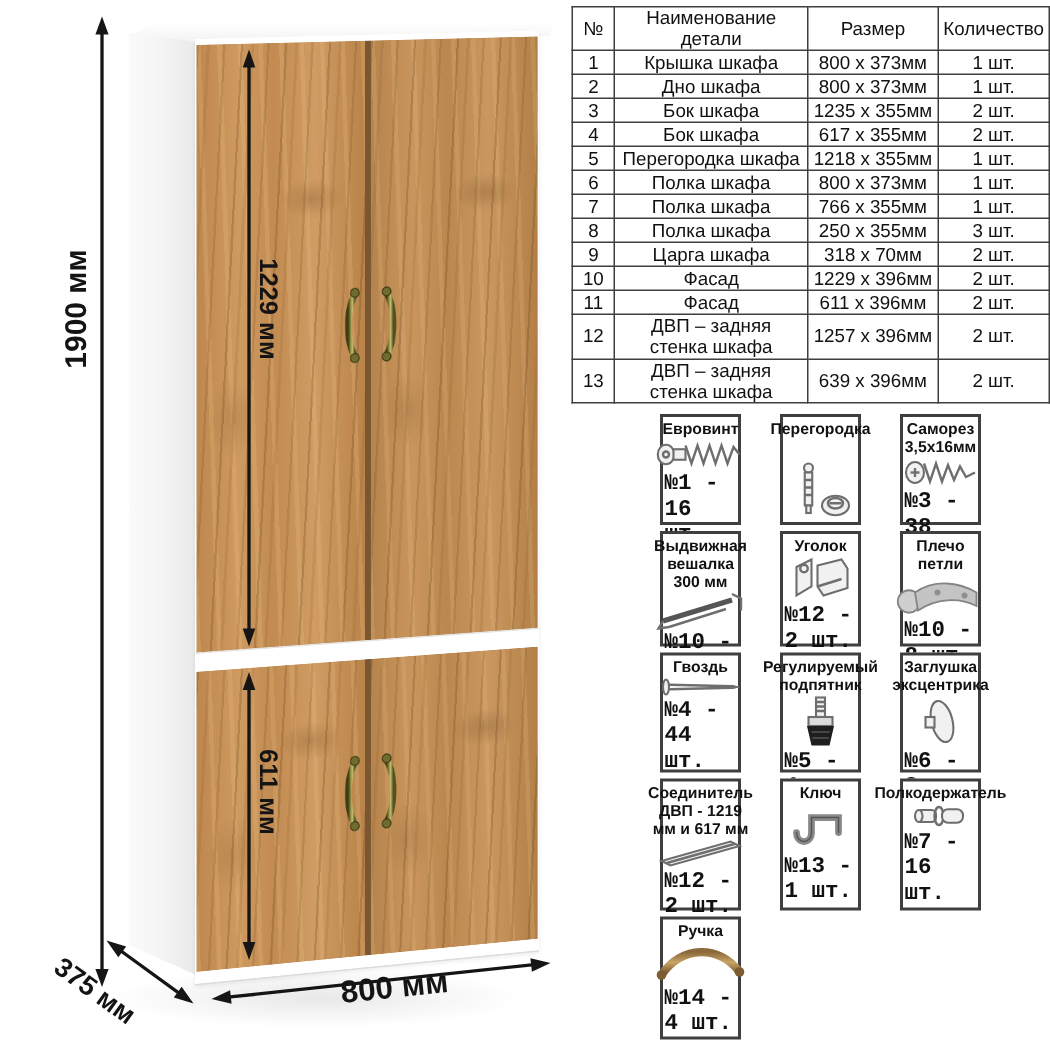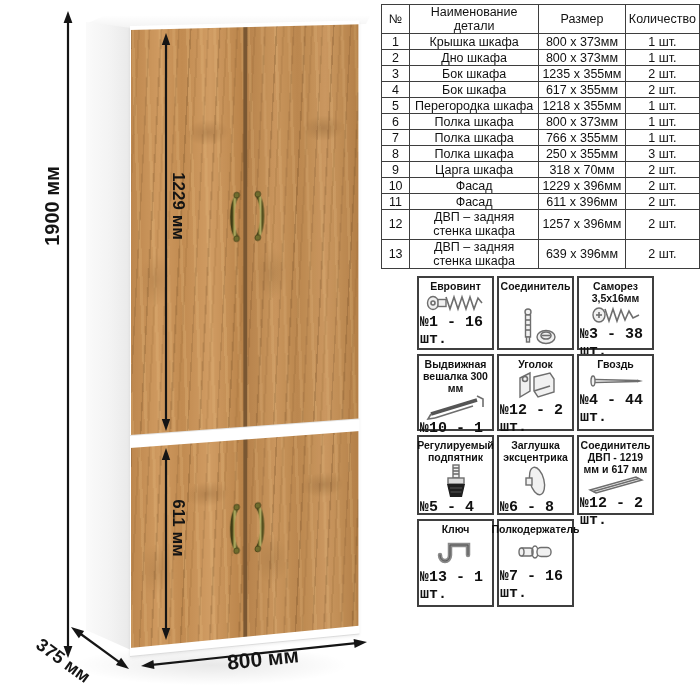--- a/index.html
+++ b/index.html
@@ -60,21 +60,21 @@
   .c-name{width:126px;text-align:center;padding-left:4px;}
   .c-size{width:84px;text-align:center;}
   .c-qty{width:64px;text-align:center;}
 
   
   .hw-grid{position:absolute;left:417px;top:276px;display:grid;
     grid-template-columns:77px 77px 77px;grid-template-rows:74px 77px 80px 88px 82px;
     gap:4px 3px;}
   .hw-cell{border:2px solid #3f3f3f;background:#fff;box-sizing:border-box;
     display:flex;flex-direction:column;align-items:center;justify-content:space-between;
-    padding:2px 1px;}
+    padding:2px 1px;margin-left:23px;}
   .hw-title{font-weight:bold;font-size:10.5px;line-height:1.15;text-align:center;}
   .hw-qty{font-weight:bold;font-size:15px;padding-bottom:1px;font-family:Liberation Mono, monospace;}
   .hw-icon{flex:0 0 auto;}
   svg .ln{stroke:#6e6e6e;stroke-width:1.6;fill:none;}
   svg .fl{stroke:#6e6e6e;stroke-width:1.4;fill:#f1f1f1;}
 </style>
 </head>
 <body>
 
 <div class="page">
@@ -258,21 +258,21 @@
       <svg class="hw-icon" width="60" height="22" viewBox="0 0 60 22">
         <ellipse class="fl" cx="7" cy="11" rx="5.5" ry="6.5"></ellipse>
           <circle class="ln" cx="7" cy="11" r="2"></circle>
         <rect class="fl" x="12" y="7.5" width="8" height="7"></rect>
         <polyline class="ln" points="20,5 24,17 28,5 32,17 36,5 40,17 44,5 48,17 52,6 56,11"></polyline>
       </svg>
       <div class="hw-qty">№1 - 16 шт.</div>
     </div>
 
     <div class="hw-cell">
-      <div class="hw-title">Соединитель</div>
+      <div class="hw-title">Перегородка</div>
       <svg class="hw-icon" width="44" height="38" viewBox="0 0 44 38">
         <circle class="fl" cx="14" cy="4" r="3"></circle>
         <rect class="fl" x="11.5" y="7" width="5" height="22"></rect>
         <line class="ln" x1="11.5" y1="12" x2="16.5" y2="12"></line>
           <line class="ln" x1="11.5" y1="17" x2="16.5" y2="17"></line>
         <line class="ln" x1="11.5" y1="22" x2="16.5" y2="22"></line>
         <rect class="fl" x="12.5" y="29" width="3" height="5"></rect>
         <ellipse class="fl" cx="32" cy="29" rx="9" ry="6.5"></ellipse>
           <ellipse class="ln" cx="32" cy="27.5" rx="5" ry="3.5"></ellipse>
         <line class="ln" x1="28" y1="27.5" x2="36" y2="27.5"></line>
@@ -305,20 +305,30 @@
       <div class="hw-title">Уголок</div>
       <svg class="hw-icon" width="44" height="32" viewBox="0 0 44 32">
         <path class="fl" d="M6,8 L16,3 L16,21 L6,27 Z"></path>
           <circle class="ln" cx="11" cy="9" r="2.5"></circle>
         <path class="fl" d="M20,7 L36,3 L40,9 L40,22 L24,27 L20,21 Z"></path>
         <line class="ln" x1="20" y1="21" x2="36" y2="16"></line>
       </svg>
       <div class="hw-qty">№12 - 2 шт.</div>
     </div>
 
+    <div class="hw-cell">
+      <div class="hw-title">Плечо петли</div>
+      <svg class="hw-icon" width="60" height="30" viewBox="0 0 60 30">
+        <circle cx="9" cy="19" r="7.5" fill="#cfcfcf" stroke="#858585" stroke-width="1.2"></circle>
+        <path d="M13,13 C26,4 42,6 54,13 L54,22 C42,16 27,17 15,25 Z" fill="#c4c4c4" stroke="#858585" stroke-width="1.2"></path>
+        <circle cx="46" cy="15" r="2" fill="#8f8f8f"></circle>
+          <circle cx="28" cy="13" r="2" fill="#8f8f8f"></circle>
+      </svg>
+      <div class="hw-qty">№10 - 8 шт.</div>
+    </div>
 
     <div class="hw-cell">
       <div class="hw-title">Гвоздь</div>
       <svg class="hw-icon" width="58" height="14" viewBox="0 0 58 14">
         <ellipse class="fl" cx="6" cy="7" rx="2" ry="5"></ellipse>
         <line class="ln" x1="8" y1="5.5" x2="50" y2="6.5"></line>
           <line class="ln" x1="8" y1="8.5" x2="50" y2="7.5"></line>
         <polygon points="50,5.5 56,7 50,8.5" fill="#6e6e6e"></polygon>
       </svg>
       <div class="hw-qty">№4 - 44 шт.</div>
@@ -371,15 +381,24 @@
       <div class="hw-title">Полкодержатель</div>
       <svg class="hw-icon" width="42" height="18" viewBox="0 0 42 18">
         <rect class="fl" x="5" y="5" width="13" height="8" rx="3"></rect>
         <ellipse class="fl" cx="6.5" cy="9" rx="2.5" ry="4"></ellipse>
         <ellipse class="ln" cx="20" cy="9" rx="3" ry="6"></ellipse>
         <rect class="fl" x="22" y="4.5" width="14" height="9" rx="4"></rect>
       </svg>
       <div class="hw-qty">№7 - 16 шт.</div>
     </div>
 
+    <div class="hw-cell">
+      <div class="hw-title">Ручка</div>
+      <svg class="hw-icon" width="62" height="30" viewBox="0 0 62 30">
+        <path d="M5,23 C18,3 44,3 57,21" fill="none" stroke="url(#bronzeg)" stroke-width="5.5" stroke-linecap="round"></path>
+        <circle cx="5" cy="23" r="3.2" fill="#7d5c33"></circle>
+          <circle cx="57" cy="21" r="3.2" fill="#7d5c33"></circle>
+      </svg>
+      <div class="hw-qty">№14 - 4 шт.</div>
+    </div>
 
   </div>
 </div>
 
 </body></html>

